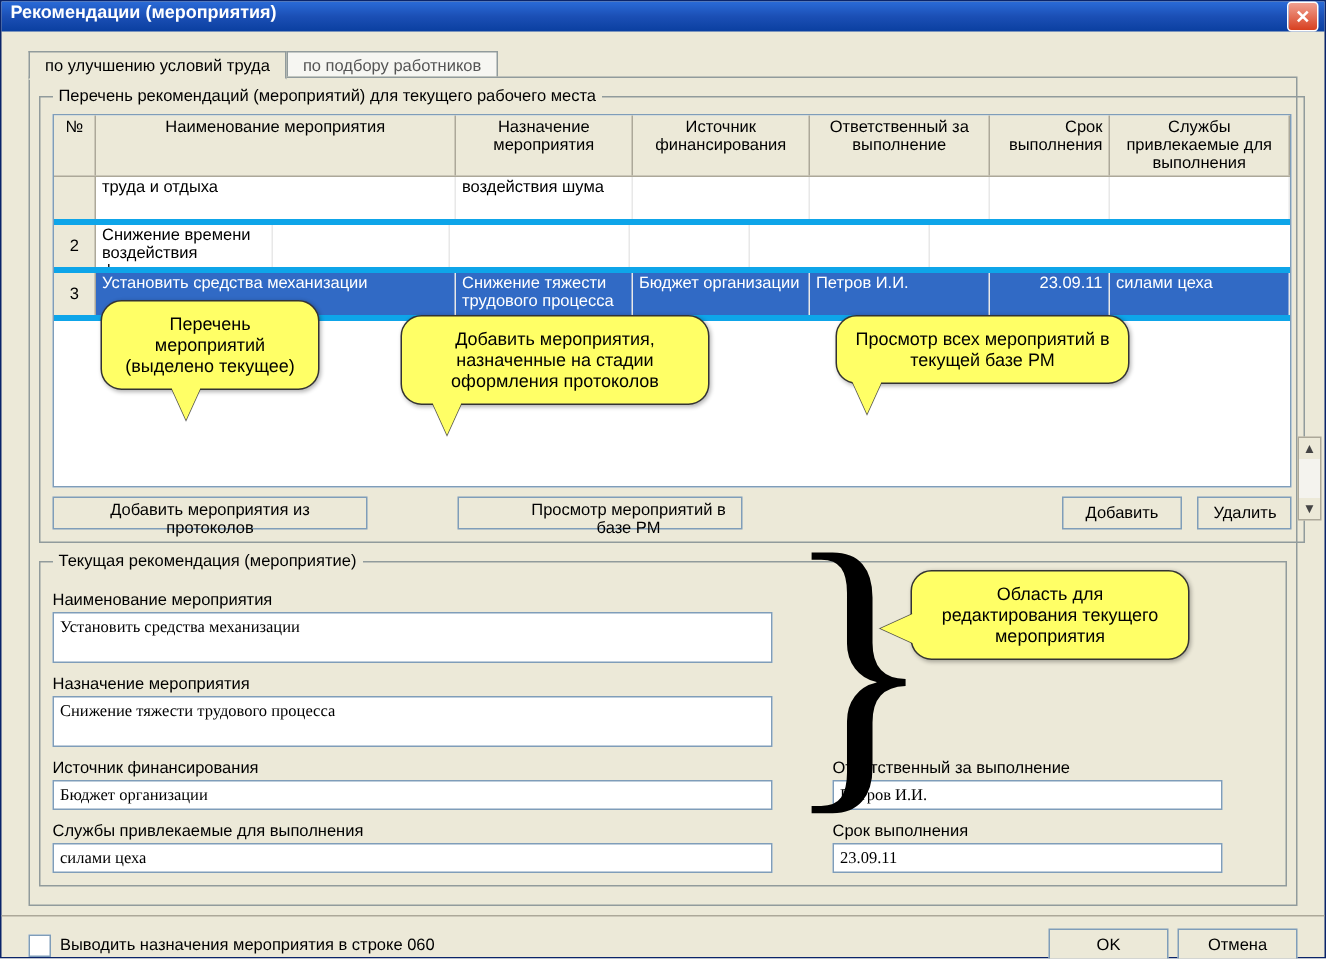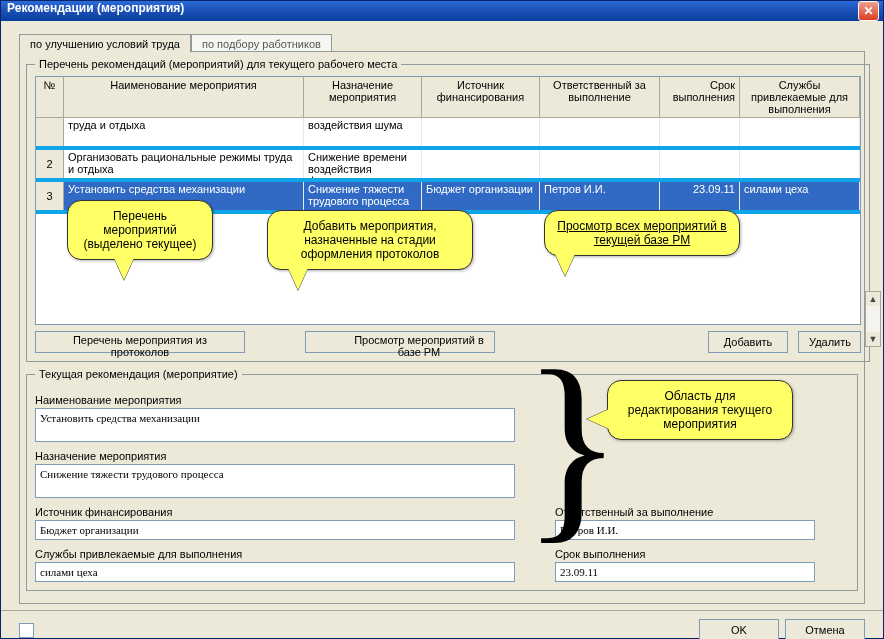--- a/index.html
+++ b/index.html
@@ -88,57 +88,56 @@
               <div class="gc num col-n"></div>
               <div class="gc col-name">труда  и отдыха</div>
               <div class="gc col-nazn">воздействия шума</div>
               <div class="gc col-ist"></div>
               <div class="gc col-otv"></div>
               <div class="gc col-srok"></div>
               <div class="gc col-sluzh"></div>
             </div>
             <div class="gr">
               <div class="gc num col-n">2</div>
-              <div class="gc col-name">Организовать рациональные режимы труда  и отдыха</div>
               <div class="gc col-nazn">Снижение времени воздействия фактора</div>
               <div class="gc col-ist"></div>
               <div class="gc col-otv"></div>
               <div class="gc col-srok"></div>
               <div class="gc col-sluzh"></div>
             </div>
             <div class="gr selected">
               <div class="gc num col-n">3</div>
               <div class="gc col-name">Установить средства механизации</div>
               <div class="gc col-nazn">Снижение тяжести трудового процесса</div>
               <div class="gc col-ist">Бюджет организации</div>
               <div class="gc col-otv">Петров И.И.</div>
               <div class="gc col-srok">23.09.11</div>
               <div class="gc col-sluzh">силами цеха</div>
             </div>
           </div>
           <div style="height:110px;background:#fff;"></div>
         </div>
 
         <div class="toolbar">
-          <button class="btn" style="width:210px;">Перечень мероприятия из протоколов</button>
+          <button class="btn" style="width:210px;">Добавить мероприятия из протоколов</button>
           <button class="btn" style="width:190px;margin-left:50px;padding-left:48px;">Просмотр мероприятий в базе РМ</button>
           <div style="flex:1;"></div>
           <button class="btn" style="width:80px;">Добавить</button>
           <button class="btn" style="width:63px;">Удалить</button>
         </div>
 
         <div class="callout" style="left:40px;top:130px;width:120px;">
           <span>Перечень мероприятий (выделено текущее)</span>
           <div class="tail tail-down" style="left:46px;"></div>
         </div>
         <div class="callout" style="left:240px;top:140px;width:180px;">
           <span>Добавить мероприятия, назначенные на стадии оформления протоколов</span>
           <div class="tail tail-down" style="left:20px;"></div>
         </div>
-        <div class="callout" style="left:517px;top:140px;width:170px;text-decoration:underline;">
+        <div class="callout" style="left:530px;top:140px;width:170px;">
           <span>Просмотр всех мероприятий в текущей базе РМ</span>
           <div class="tail tail-down" style="left:10px;"></div>
         </div>
       </fieldset>
 
       <fieldset class="group" style="position:relative;">
         <legend>Текущая рекомендация (мероприятие)</legend>
 
         <div class="lbl">Наименование мероприятия</div>
         <div class="txt" style="width:480px;height:34px;">Установить средства механизации</div>
@@ -171,17 +170,18 @@
 
     <div class="side-scroll">
       <div class="arr">▲</div>
       <div class="track"></div>
       <div class="arr">▼</div>
     </div>
   </div>
 
   <div class="footer">
     <div class="chk"></div>
+    <div>Выводить назначения мероприятия в строке 060</div>
     <div class="spacer"></div>
     <button class="btn">OK</button>
     <button class="btn">Отмена</button>
   </div>
 </div>
 
 </body></html>

